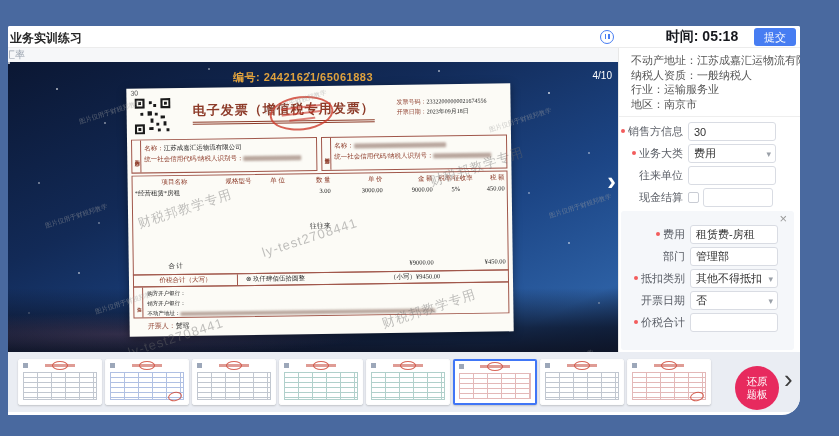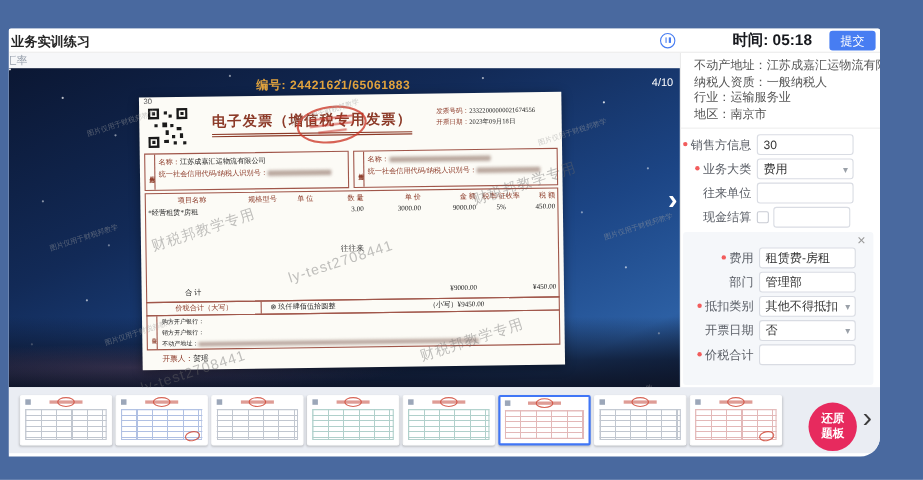--- a/index.html
+++ b/index.html
@@ -128,21 +128,21 @@
     box-shadow:inset 0 0 0 1px var(--tint);
     background:repeating-linear-gradient(to bottom,var(--tint) 0 1px,transparent 1px 5px),
                repeating-linear-gradient(to right,var(--tint) 0 1px,transparent 1px 14px);}
   .m-stamp2{display:none;position:absolute;right:6px;bottom:3px;width:14px;height:9px;border:1px solid #d04a3a;
     border-radius:50%;transform:rotate(-12deg);opacity:.85;}
   .thumb.has-bstamp .m-stamp2{display:block;}
   .tint-gray{--tint:#a8b0bd;} .tint-blue{--tint:#8fa6d8;} .tint-teal{--tint:#8fbdb6;} .tint-pink{--tint:#d89b9b;}
   .restore{position:absolute;left:727px;top:14px;width:44px;height:44px;border-radius:50%;background:#e72a5e;
     border:none;color:#fff;font-size:10.5px;cursor:pointer;display:flex;align-items:center;justify-content:center;
     font-family:inherit;padding:0;}
-  .restore span{display:inline-block;width:23px;line-height:1.25;text-align:center;font-weight:bold;}
+  .restore span{display:inline-block;width:23px;line-height:1.25;text-align:center;}
   .strip-next{position:absolute;left:776px;top:14px;font-size:26px;color:#3c3c3c;cursor:pointer;line-height:1;}
 </style>
 </head>
 <body>
 
 <div class="app">
 
   <div class="hdr">
     <div class="hdr-title">业务实训练习</div>
     <div class="pause"></div>

